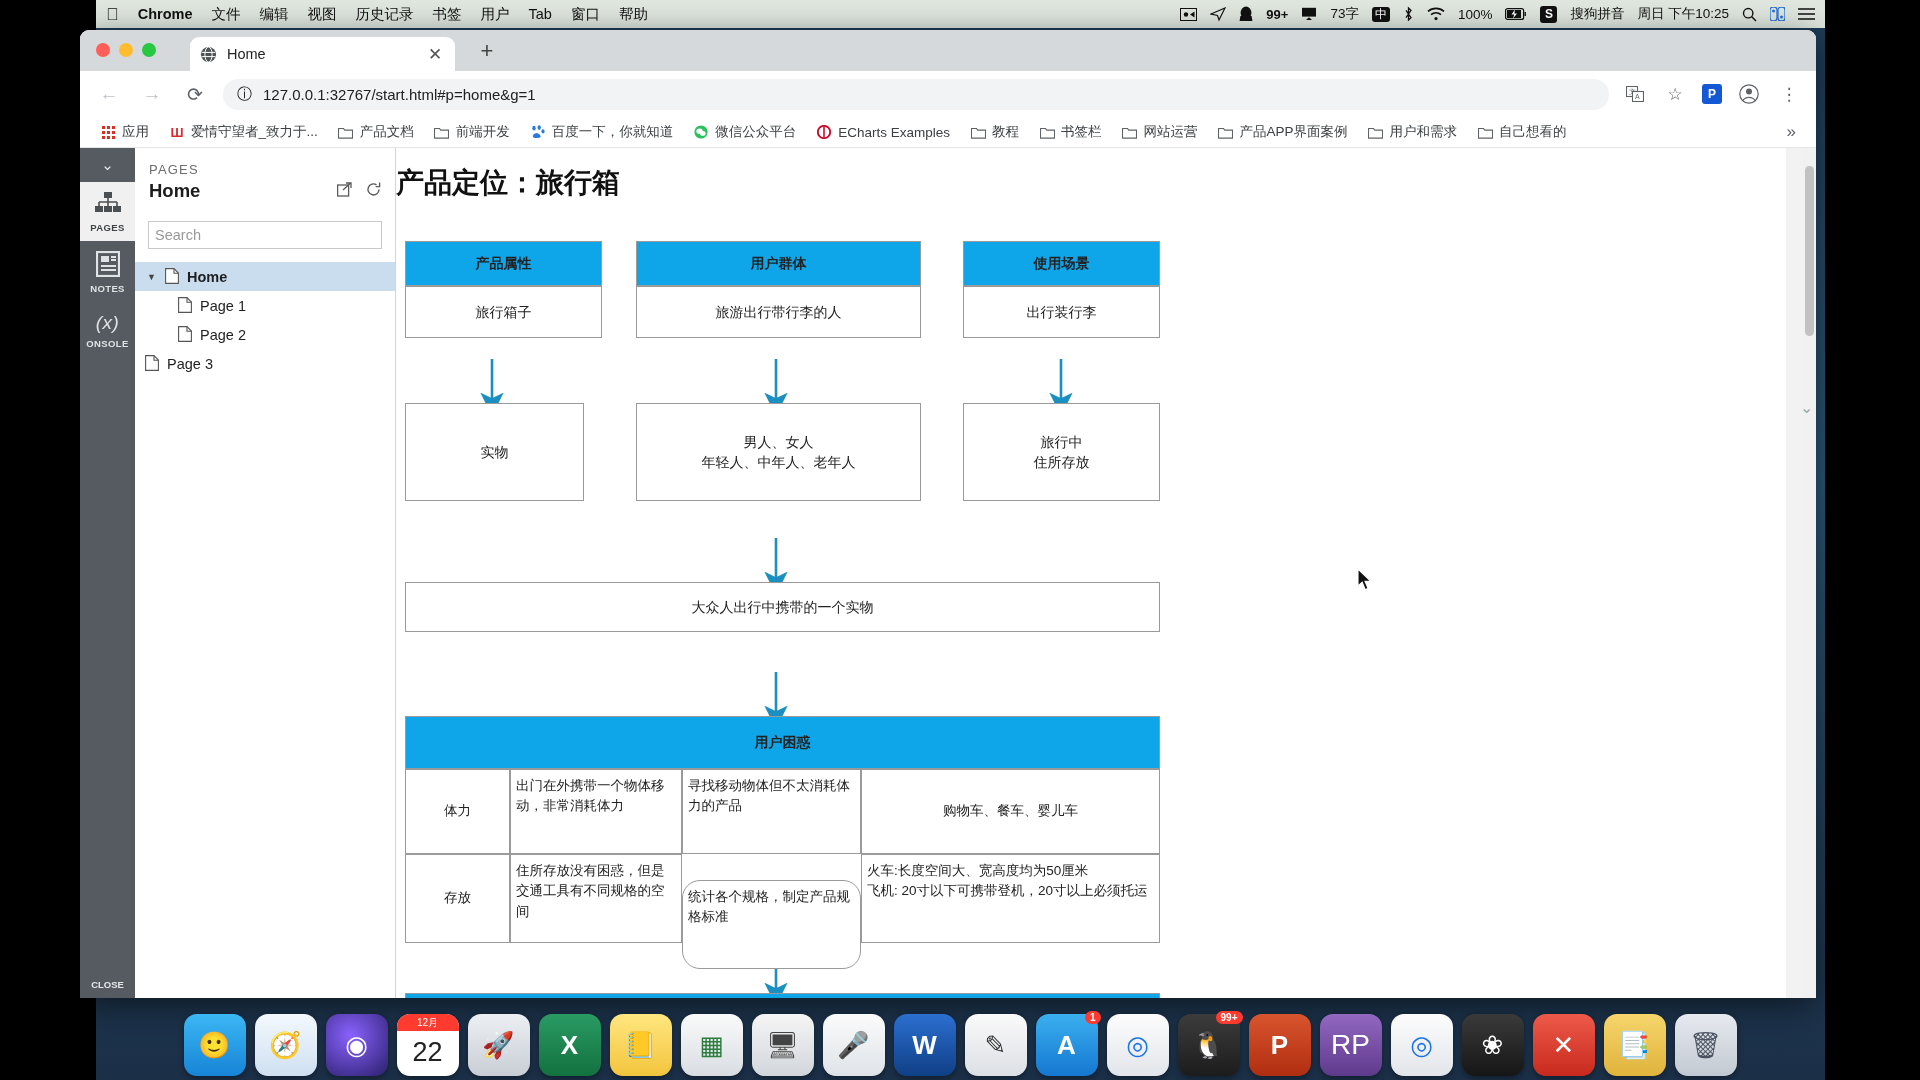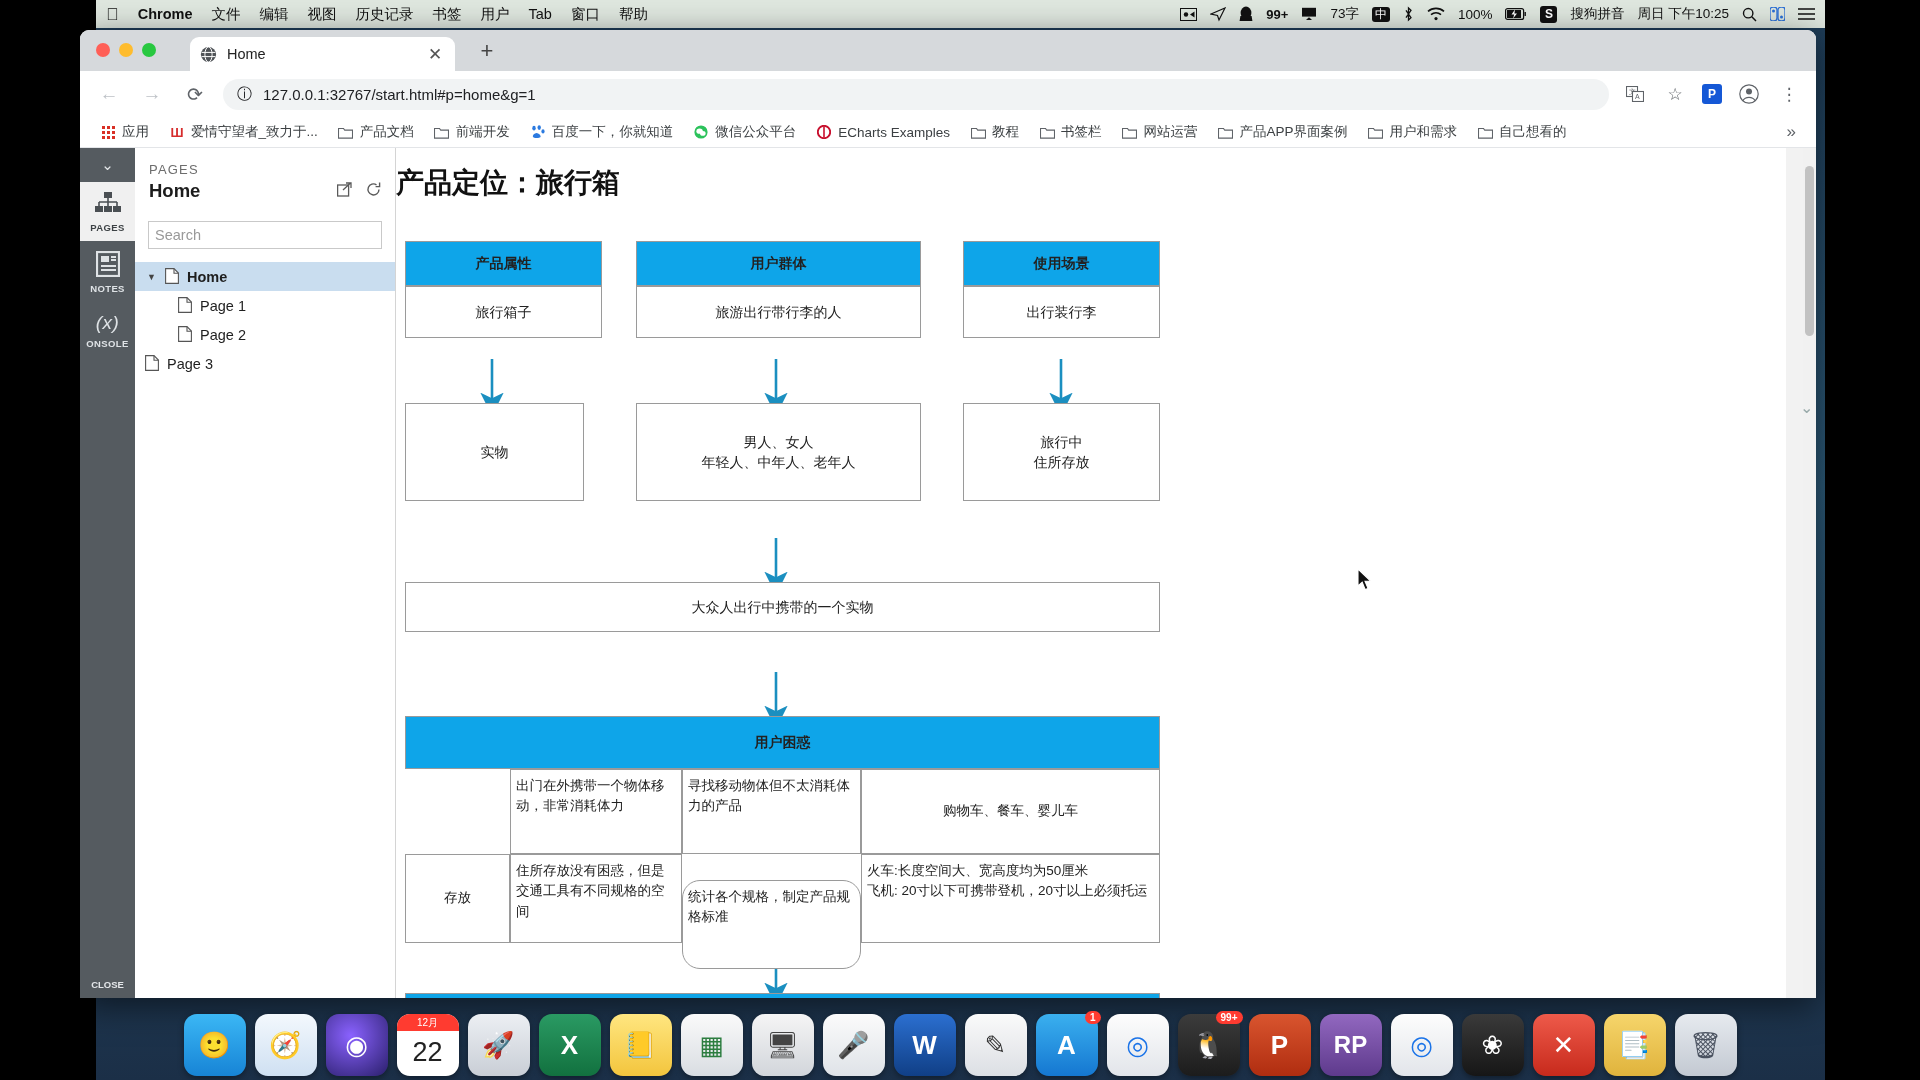--- a/index.html
+++ b/index.html
@@ -531,20 +531,21 @@
 
           <div class="bx head" style="left:567px;top:93px;width:197px;height:45px;">使用场景</div>
           <div class="bx" style="left:567px;top:138px;width:197px;height:52px;">出行装行李</div>
           <div class="bx" style="left:567px;top:255px;width:197px;height:98px;white-space:pre-line;">旅行中
 住所存放</div>
 
           <div class="bx" style="left:9px;top:434px;width:755px;height:50px;">大众人出行中携带的一个实物</div>
 
           <div class="bx head" style="left:9px;top:568px;width:755px;height:53px;">用户困惑</div>
 
+          <div class="cell ctr" style="left:9px;top:621px;width:105px;height:85px;">体力</div>
           <div class="cell" style="left:114px;top:621px;width:172px;height:85px;">出门在外携带一个物体移动，非常消耗体力</div>
           <div class="cell" style="left:286px;top:621px;width:179px;height:85px;">寻找移动物体但不太消耗体力的产品</div>
           <div class="cell ctr" style="left:465px;top:621px;width:299px;height:85px;">购物车、餐车、婴儿车</div>
 
           <div class="cell ctr" style="left:9px;top:706px;width:105px;height:89px;">存放</div>
           <div class="cell" style="left:114px;top:706px;width:172px;height:89px;">住所存放没有困惑，但是交通工具有不同规格的空间</div>
           <div class="cell" style="left:286px;top:732px;width:179px;height:89px;border-radius:18px;">统计各个规格，制定产品规格标准</div>
           <div class="cell" style="left:465px;top:706px;width:299px;height:89px;white-space:pre-line;">火车:长度空间大、宽高度均为50厘米
 飞机: 20寸以下可携带登机，20寸以上必须托运</div>
 
@@ -581,20 +582,20 @@
     <div class="dk" style="background:linear-gradient(180deg,#2b6fd0,#103f86);font-weight:bold;">W</div>
     <div class="dk" style="background:linear-gradient(180deg,#fafafa,#dcdfe4);color:#333;">✎</div>
     <div class="dk" style="background:linear-gradient(180deg,#3ab0ef,#1577d1);font-weight:bold;">A
       <small>1</small>
     </div>
     <div class="dk" style="background:linear-gradient(180deg,#fdfdfd,#e2e5ea);color:#1a73e8;">◎</div>
     <div class="dk" style="background:linear-gradient(180deg,#3c3c3c,#1c1c1c);">🐧
       <small>99+</small>
     </div>
     <div class="dk" style="background:linear-gradient(180deg,#d9552f,#b02d10);font-weight:bold;">P</div>
-    <div class="dk" style="background:linear-gradient(180deg,#9268c0,#5e3a8c);font-weight:bold;font-size:24px;">RP</div>
+    <div class="dk" style="background:linear-gradient(180deg,#9268c0,#5e3a8c);font-weight:normal;font-size:28px;">RP</div>
     <div class="dk" style="background:linear-gradient(180deg,#fdfdfd,#e2e5ea);color:#1a73e8;">◎</div>
     <div class="dk" style="background:linear-gradient(180deg,#3a3a3a,#161616);">❀</div>
     <div class="dk" style="background:linear-gradient(180deg,#ee5a4a,#c72a1c);font-weight:bold;">✕</div>
     <div class="dk" style="background:linear-gradient(180deg,#f6d56b,#e0b33c);color:#6b5114;">📑</div>
     <div class="dk" style="background:linear-gradient(180deg,#e6eaef,#c3c9d2);color:#4a5260;">🗑</div>
   </div>
 </div>
 
 </body></html>

